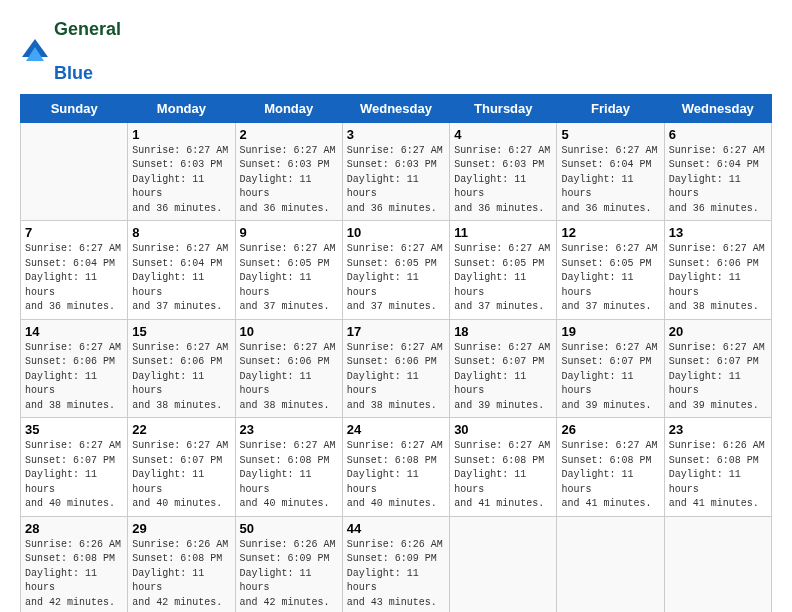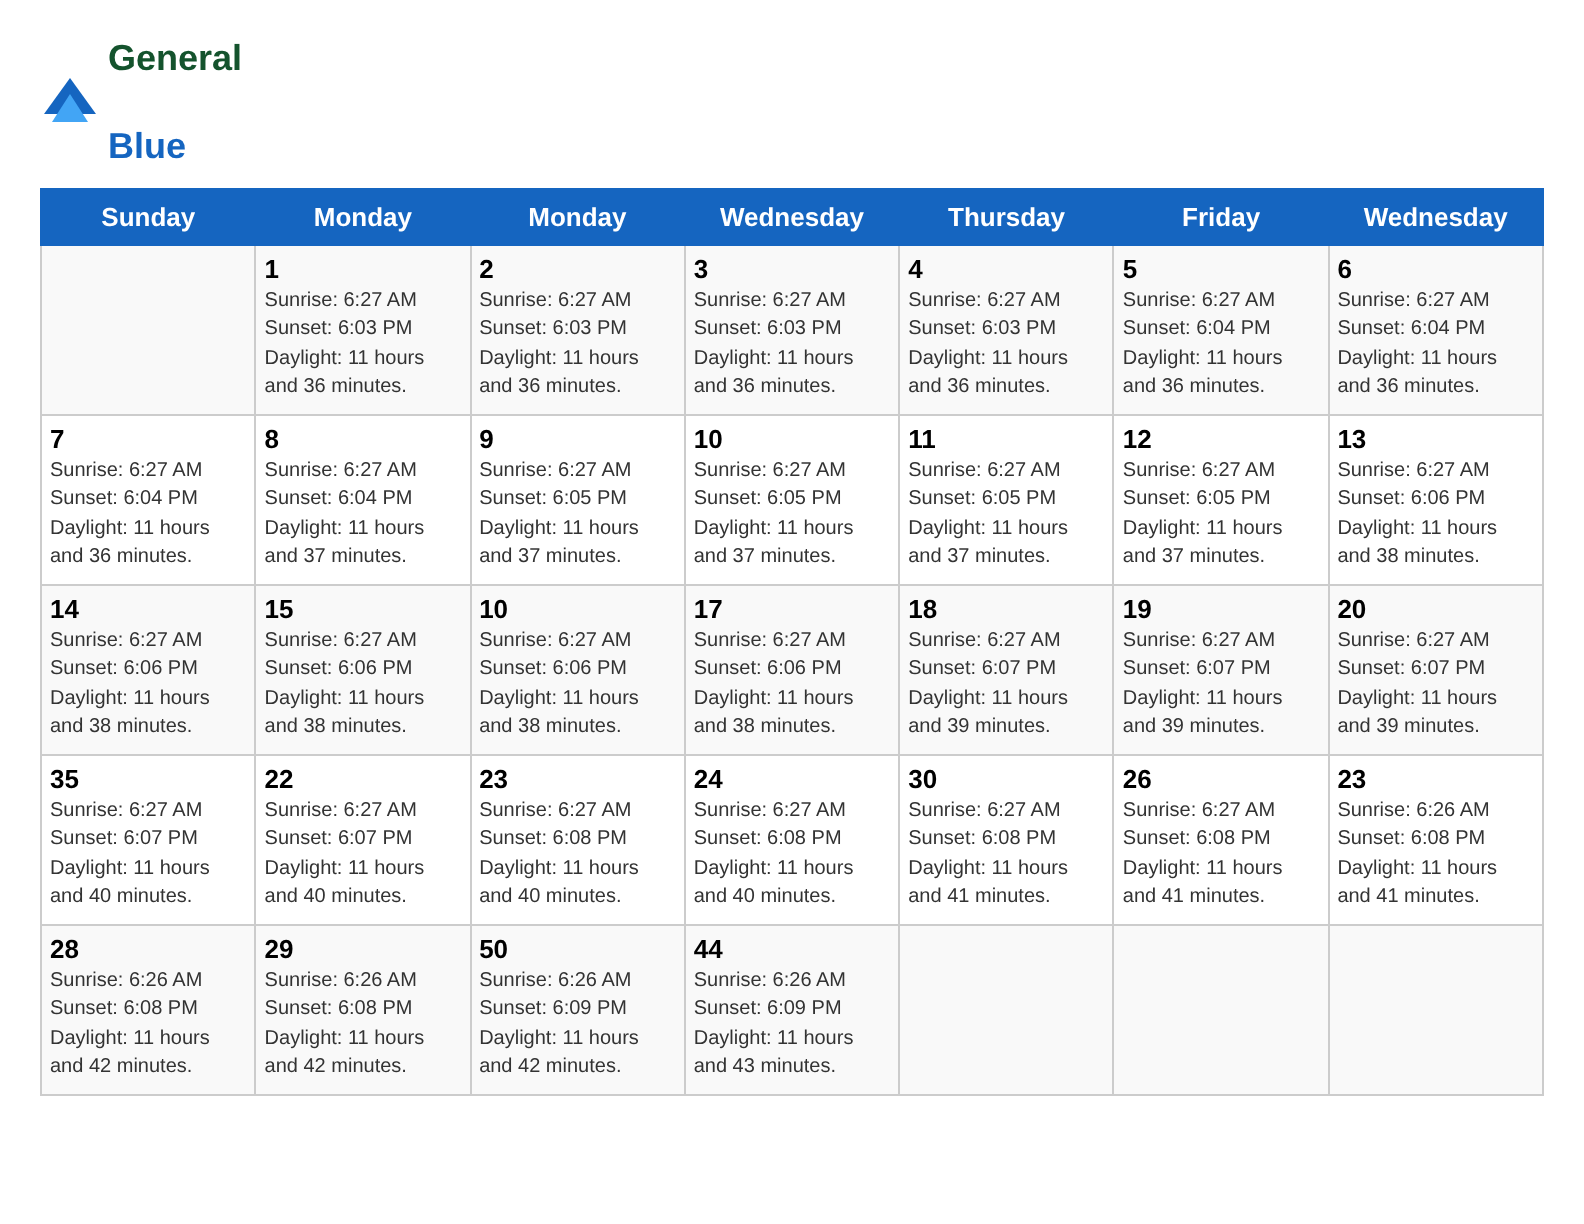--- a/index.html
+++ b/index.html
@@ -82,20 +82,21 @@
       font-size: 13px;
       font-weight: bold;
       color: #000;
       display: block;
       margin-bottom: 2px;
     }
     .day-info {
       font-size: 10px;
       color: #333;
       line-height: 1.45;
+      font-family: Liberation Mono, monospace;
     }
     .empty-cell {
       background: #fff;
     }
     tbody tr:nth-child(odd) td {
       background-color: #f9f9f9;
     }
     tbody tr:nth-child(even) td {
       background-color: #fff;
     }

